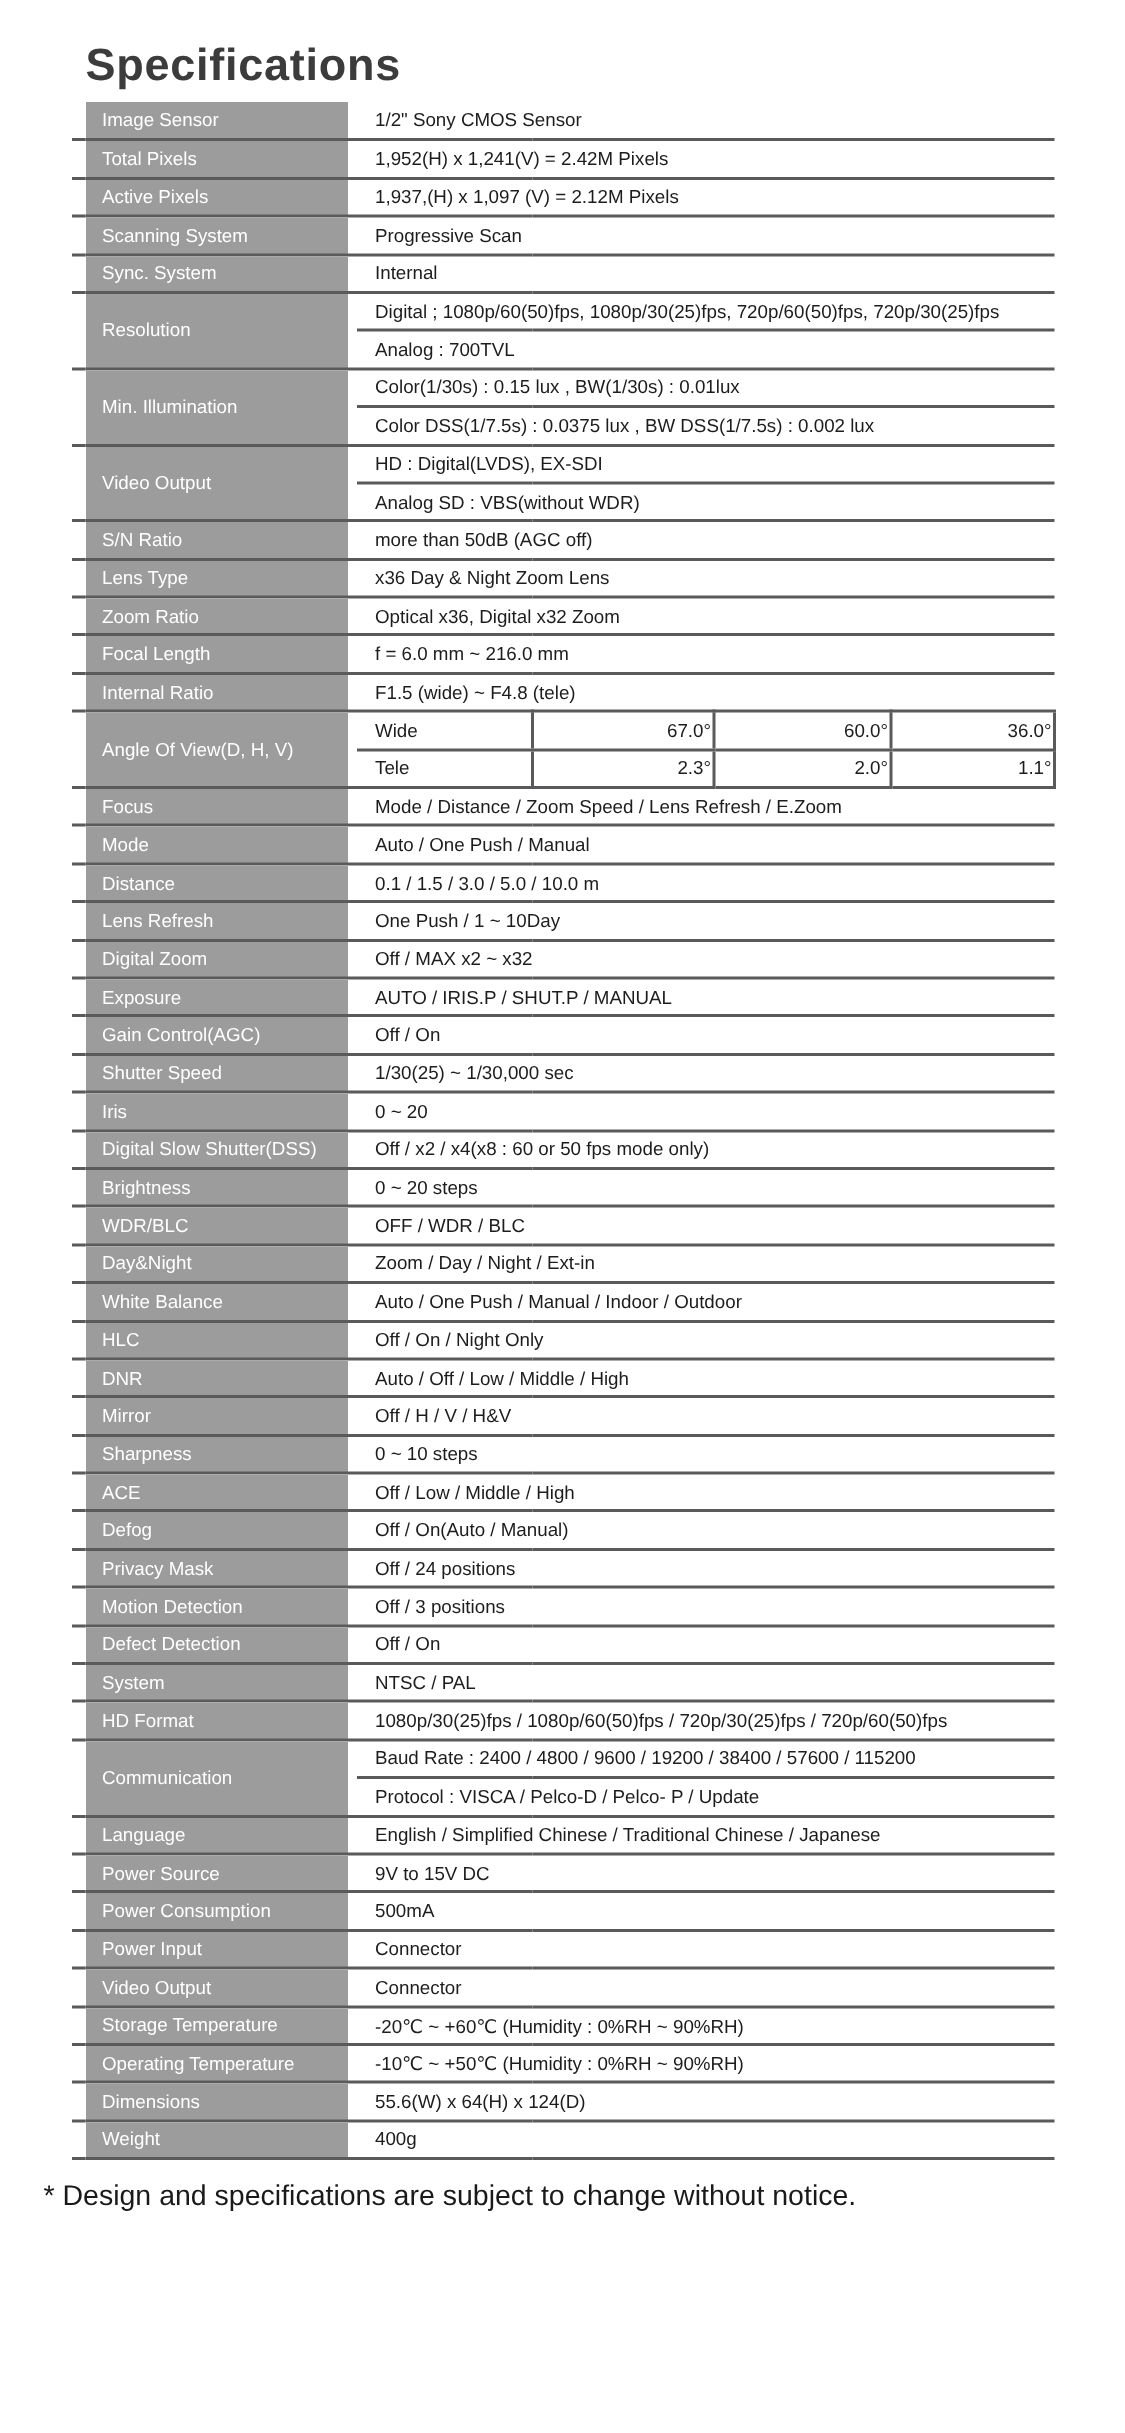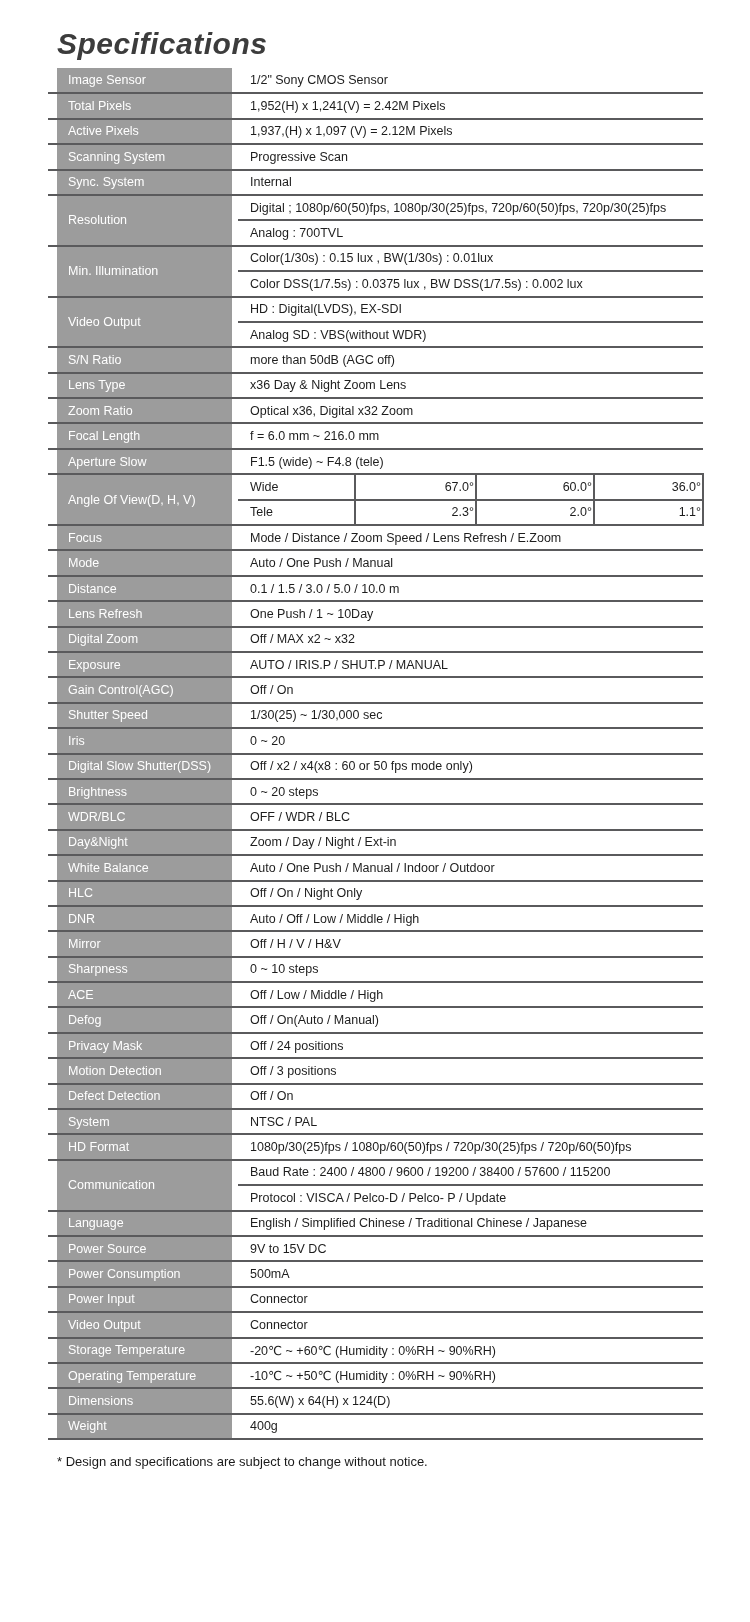--- a/index.html
+++ b/index.html
@@ -2,36 +2,36 @@
 <html style="--line: #5a5a5c; --label-bg: #9c9c9c; --bar-bg: #959595; --bar-border: #b4b4b4; --label-text: #ffffff; --value-text: #1d1d1d; --title-text: #3c3c3c;"><head>
 <meta charset="utf-8">
 <style>
   :root{
     --line:#5a5a5c; --label-bg:#9c9c9c; --bar-bg:#959595; --bar-border:#b4b4b4;
     --value-text:#1d1d1d; --label-text:#ffffff; --title-text:#3c3c3c;
   }
   html,body{margin:0;padding:0;background:#ffffff;}
   body{font-family:"Liberation Sans","DejaVu Sans",sans-serif;}
   .page{position:relative;width:750px;height:1622px;background:#fff;overflow:hidden;}
-  .title{margin:27px 0 0 57px;font-size:30px;font-weight:bold;color:var(--title-text);letter-spacing:.5px;font-style:italic;}
+  .title{margin:27px 0 0 57px;font-size:30px;font-weight:bold;color:var(--title-text);letter-spacing:.5px;}
   .model-bar{margin:16px 0 0 57px;width:648px;height:30px;box-sizing:border-box;
     background:var(--bar-bg);border:2px solid var(--bar-border);
     color:#fff;font-size:16px;line-height:26px;padding-left:11px;}
   table.spec{border-collapse:collapse;table-layout:fixed;width:655px;margin:7px 0 0 48px;}
   table.spec tr{height:25.4px;}
   table.spec td{border-top:2px solid var(--line);border-bottom:2px solid var(--line);
     font-size:12.5px;vertical-align:middle;overflow:hidden;}
   table.spec tr:first-child td{border-top:none;margin-top:18px;}
   td.lead, td.gap{background:#fff;}
   td.label{background:var(--label-bg);color:var(--label-text);font-size:13px;padding-left:11px;}
   td.value{color:var(--value-text);padding-left:12px;white-space:nowrap;}
   td.angle-name{color:var(--value-text);padding-left:12px;white-space:nowrap;}
   td.angle-val{color:var(--value-text);text-align:right;border-left:2px solid var(--line);margin-left:41px;}
   td.angle-val.last{border-right:2px solid var(--line);padding-left:44px;}
-  .footnote{margin:14px 0 0 57px;font-size:13px;color:#1a1a1a;}
+  .footnote{margin:14px 0 0 29px;font-size:19px;color:#1a1a1a;}
 </style>
 </head>
 <body>
 
 <div class="page">
   <h1 class="title">Specifications</h1>
 
   <table class="spec">
     <colgroup>
       <col style="width:9px">
@@ -119,21 +119,21 @@
           <td class="value" colspan="4">Optical x36, Digital x32 Zoom</td>
         </tr>
         <tr>
           <td class="lead" rowspan="1"></td>
           <td class="label" rowspan="1">Focal Length</td>
           <td class="gap" rowspan="1"></td>
           <td class="value" colspan="4">f = 6.0 mm ~ 216.0 mm</td>
         </tr>
         <tr>
           <td class="lead" rowspan="1"></td>
-          <td class="label" rowspan="1">Aperture Slow</td>
+          <td class="label" rowspan="1">Internal Ratio</td>
           <td class="gap" rowspan="1"></td>
           <td class="value" colspan="4">F1.5 (wide) ~ F4.8 (tele)</td>
         </tr>
         <tr>
           <td class="lead" rowspan="2"></td>
           <td class="label" rowspan="2">Angle Of View(D, H, V)</td>
           <td class="gap" rowspan="2"></td>
           <td class="angle-name">Wide</td>
           <td class="angle-val">67.0°</td>
           <td class="angle-val">60.0°</td>

